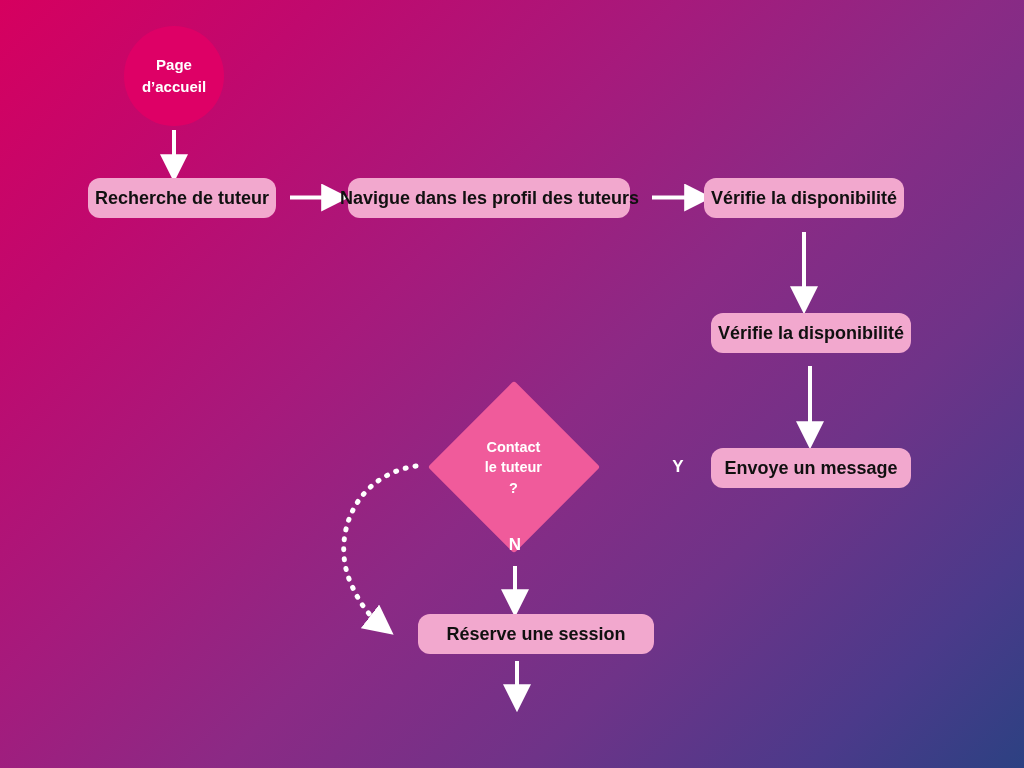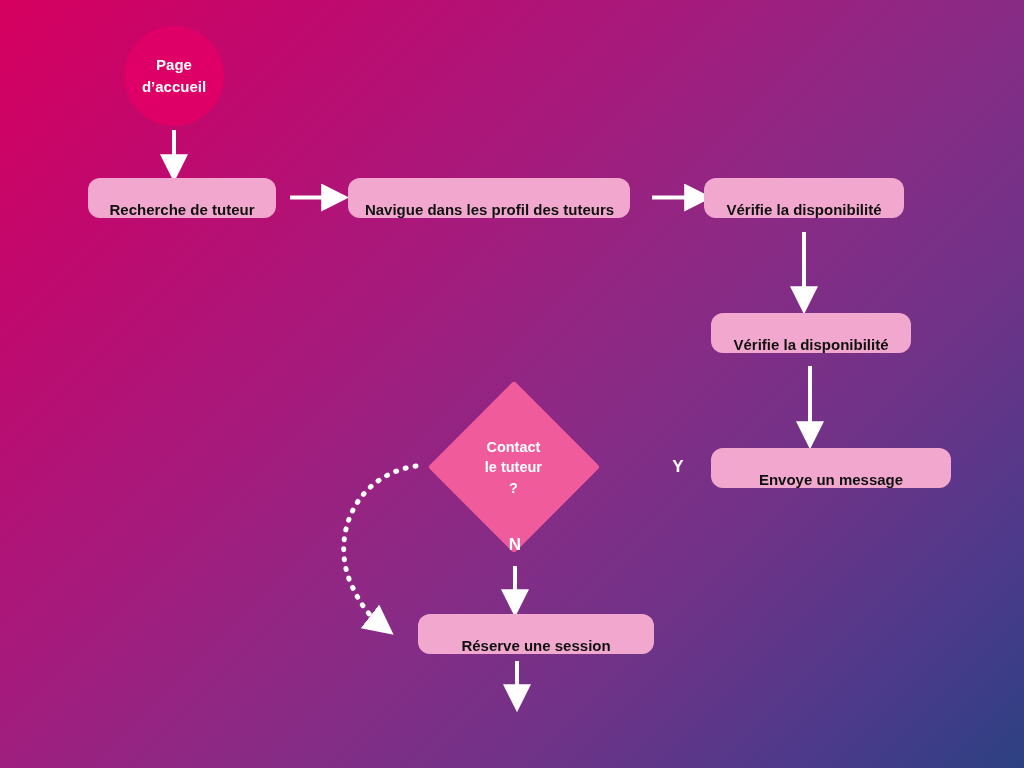--- a/index.html
+++ b/index.html
@@ -43,25 +43,24 @@
     color: #ffffff;
     font-weight: bold;
     font-size: 15px;
     line-height: 1.45;
   }
 
   .node-box {
     background: #f2a8ce;
     color: #101010;
     font-weight: bold;
-    font-size: 15px;
+    font-size: 18px;
     border-radius: 12px;
     padding: 0 16px;
     white-space: nowrap;
-    align-items: flex-end;
   }
 
   .node-diamond {
     width: 122px;
     height: 122px;
     background: #f05b9b;
     transform: rotate(45deg);
     border-radius: 3px;
   }
   .node-diamond .diamond-label {
@@ -140,21 +139,21 @@
   </div>
 
   <div class="node node-box" style="left:704px; top:178px; width:200px; height:40px;">
     <span>Vérifie la disponibilité</span>
   </div>
 
   <div class="node node-box" style="left:711px; top:313px; width:200px; height:40px;">
     <span>Vérifie la disponibilité</span>
   </div>
 
-  <div class="node node-box" style="left:711px; top:448px; width:240px; height:40px;">
+  <div class="node node-box" style="left:711px; top:448px; width:200px; height:40px;">
     <span>Envoye un message</span>
   </div>
 
   <div class="node node-diamond" style="left:453px; top:406px;">
     <div class="diamond-label">
       <div>Contact</div>
       <div>le tuteur</div>
       <div>?</div>
     </div>
   </div>

